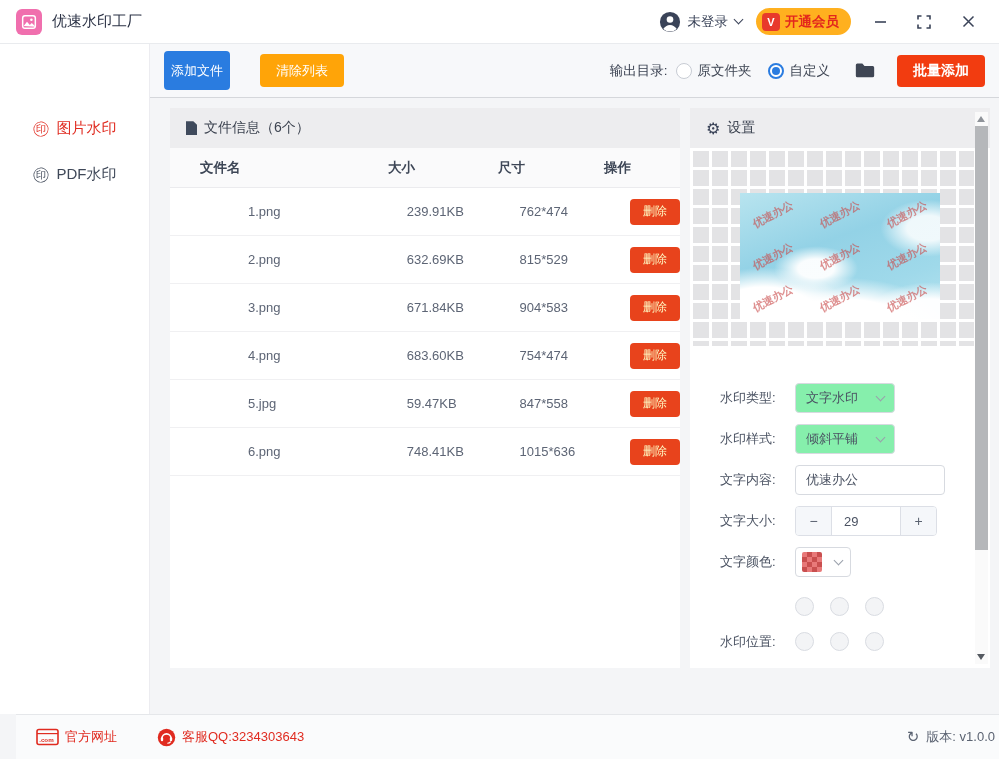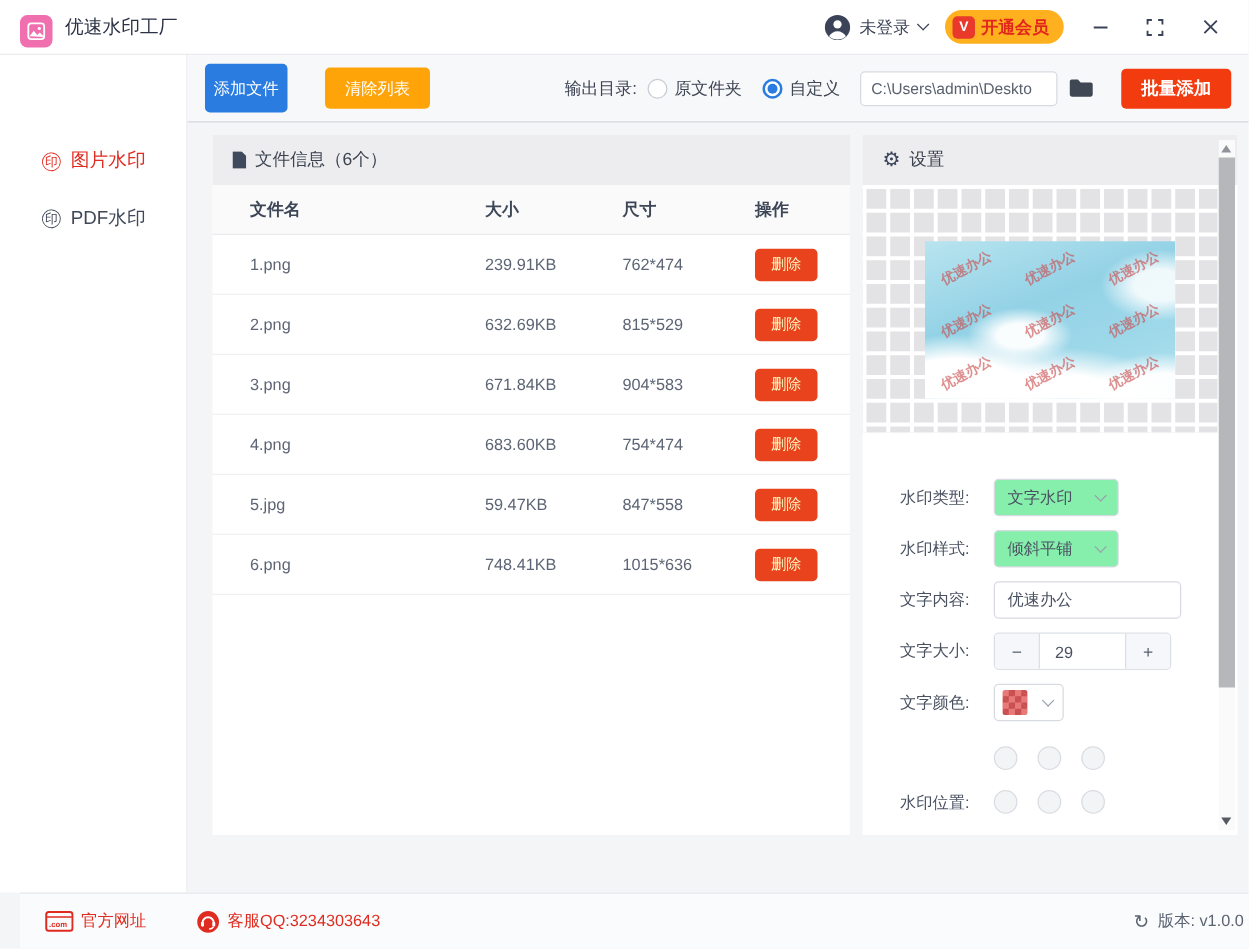--- a/index.html
+++ b/index.html
@@ -1,21 +1,21 @@
 <!DOCTYPE html>
 <html><head>
 <meta charset="utf-8">
 <style>
   * { margin:0; padding:0; box-sizing:border-box; }
   html,body { width:999px; height:759px; font-family:"Liberation Sans","DejaVu Sans",sans-serif; }
   .window { position:relative; width:999px; height:759px; background:#f4f5f7; overflow:hidden; }
 
   
   .titlebar { position:absolute; top:0; left:0; width:999px; height:44px; background:#fff;
-              border-bottom:1px solid #e9ebee; display:flex; padding:12px 16px; }
+              border-bottom:1px solid #e9ebee; display:flex; align-items:center; padding:1px 16px; }
   .app-logo { width:26px; height:26px; border-radius:6px; background:#f06fae; display:flex;
               align-items:center; justify-content:center; margin-right:10px; }
   .app-title { font-size:15px; color:#2b3245; }
   .tb-right { margin-left:auto; display:flex; align-items:center; gap:14px; }
   .login-area { display:flex; align-items:center; gap:7px; cursor:pointer;font-family:Liberation Serif, serif; }
   .login-label { font-size:13.5px; color:#3a4358; }
   .caret { width:7px; height:7px; border-right:1.6px solid #3a4358; border-bottom:1.6px solid #3a4358;
            transform:rotate(45deg); margin-top:-4px; }
   .vip-btn { display:flex; align-items:center; gap:5px; background:#ffb01f; border:none;
              border-radius:14px; height:27px; padding:0 12px 0 6px; cursor:pointer; }
@@ -58,21 +58,21 @@
   .file-panel { left:20px; width:510px; height:560px; }
   .settings-panel { left:540px; width:300px; height:560px; }
   .panel-header { height:40px; background:#ededef; display:flex; align-items:center; gap:7px; padding:0 16px; }
   .panel-header span { font-size:14px; color:#3c4350; }
 
   
   .trow, .thead { display:flex; align-items:center; padding-left:30px; }
   .thead { height:40px; background:#fafafb; border-bottom:1px solid #ebebee; }
   .thead span { font-size:13.5px; font-weight:bold; color:#3d4656; }
   .trow { height:48px; border-bottom:1px solid #f0f0f2; }
-  .trow span { font-size:13px; color:#5d6575; }
+  .trow span { font-size:13px; color:#5d6575;margin-left:48px; }
   .c-name { width:188px; } .c-size { width:110px; } .c-dims { width:106px; } .c-ops { flex:1; }
   .del-btn { background:#e8431c; border:none; border-radius:4px; color:#fef9c3; font-size:12px;
              width:50px; height:26px; cursor:pointer; }
 
   
   .checker { height:198px; margin-right:16px; background-color:#e3e3e5; position:relative;
              background-image:linear-gradient(#fff 3px, transparent 3px),
                               linear-gradient(90deg,#fff 3px, transparent 3px);
              background-size:19px 19px; }
   .preview { position:absolute; left:50px; top:45px; width:200px; height:126px; overflow:hidden;
@@ -194,21 +194,20 @@
     <div class="out-group">
       <span class="out-label">输出目录:</span>
       <div class="radio-opt">
         <i class="radio-dot"></i>
         <span class="radio-label">原文件夹</span>
       </div>
       <div class="radio-opt">
         <i class="radio-dot sel"></i>
         <span class="radio-label">自定义</span>
       </div>
-      <input class="path-input" type="text" value="C:\Users\admin\Deskto" style="">
       <button class="folder-btn">
         <svg width="20" height="17" viewBox="0 0 24 20">
           <path d="M1 3.5A1.8 1.8 0 0 1 2.8 1.7h6l2.6 3h9.8A1.8 1.8 0 0 1 23 6.5v9.7a2 2 0 0 1-2 2H3a2 2 0 0 1-2-2z" fill="#3f4654"></path>
         </svg>
       </button>
       <button class="btn btn-batch">批量添加</button>
     </div>
   </div>
 
   <div class="content">

